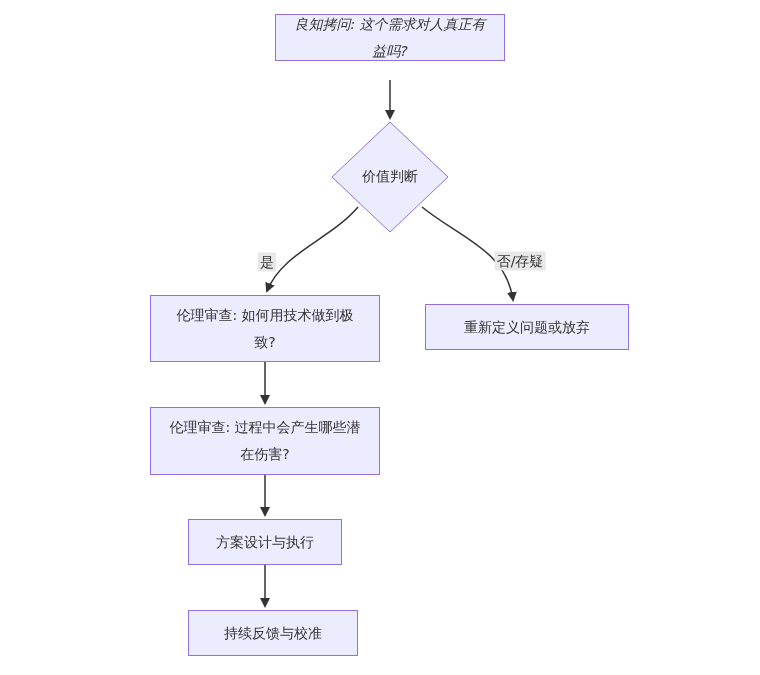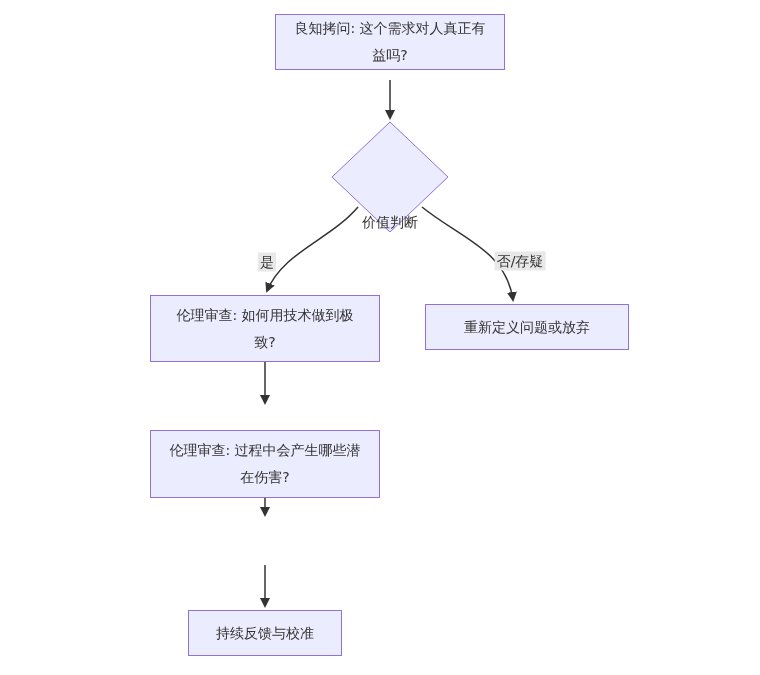--- a/index.html
+++ b/index.html
@@ -30,46 +30,46 @@
     border: 1px solid #9370DB;
     color: #333333;
     font-size: 14px;
     line-height: 27px;
     padding: 2px 15px;
   }
   .node span { display: block; width: 100%; }
   .diamond-label {
     position: absolute;
     display: flex;
-    align-items: flex-end;
+    align-items: center;
     justify-content: center;
     text-align: center;
     font-size: 14px;
     color: #333333;
     background: transparent;
     border: none;
     pointer-events: none;
   }
   .edge-label {
     position: absolute;
     transform: translate(-50%, -50%);
     background: #e8e8e8;
     color: #333333;
     font-size: 14px;
     line-height: 19px;
     padding: 0 2px;
     white-space: nowrap;
   }
   
-  .n-conscience { left: 275px; top: 14px;  width: 230px; height: 56px; }
+  .n-conscience { left: 275px; top: 14px;  width: 230px; height: 47px; font-style: italic; }
   .n-explore    { left: 150px; top: 295px; width: 230px; height: 67px; }
   .n-redefine   { left: 425px; top: 304px; width: 204px; height: 46px; }
-  .n-ethics     { left: 150px; top: 430px; width: 230px; height: 68px; }
+  .n-ethics     { left: 150px; top: 407px; width: 230px; height: 68px; }
   .n-design     { left: 188px; top: 519px; width: 154px; height: 46px; }
-  .n-feedback   { left: 188px; top: 610px; width: 154px; height: 46px; }
+  .n-feedback   { left: 188px; top: 610px; width: 170px; height: 46px; }
   .n-decision   { left: 332px; top: 122px; width: 116px; height: 110px; }
   .l-yes        { left: 267px; top: 262px; }
   .l-no         { left: 520px; top: 261px; }
 </style>
 </head>
 <body>
 
 <div class="canvas">
 
   <svg class="edges" viewBox="0 0 760 675" xmlns="http://www.w3.org/2000/svg">
@@ -102,20 +102,23 @@
   </div>
 
   <div class="node n-redefine">
     <span>重新定义问题或放弃</span>
   </div>
 
   <div class="node n-ethics">
     <span>伦理审查: 过程中会产生哪些潜在伤害?</span>
   </div>
 
+  <div class="node n-design">
+    <span>方案设计与执行</span>
+  </div>
 
   <div class="node n-feedback">
     <span>持续反馈与校准</span>
   </div>
 
   <div class="edge-label l-yes">是</div>
 
   <div class="edge-label l-no">否/存疑</div>
 
 </div>

